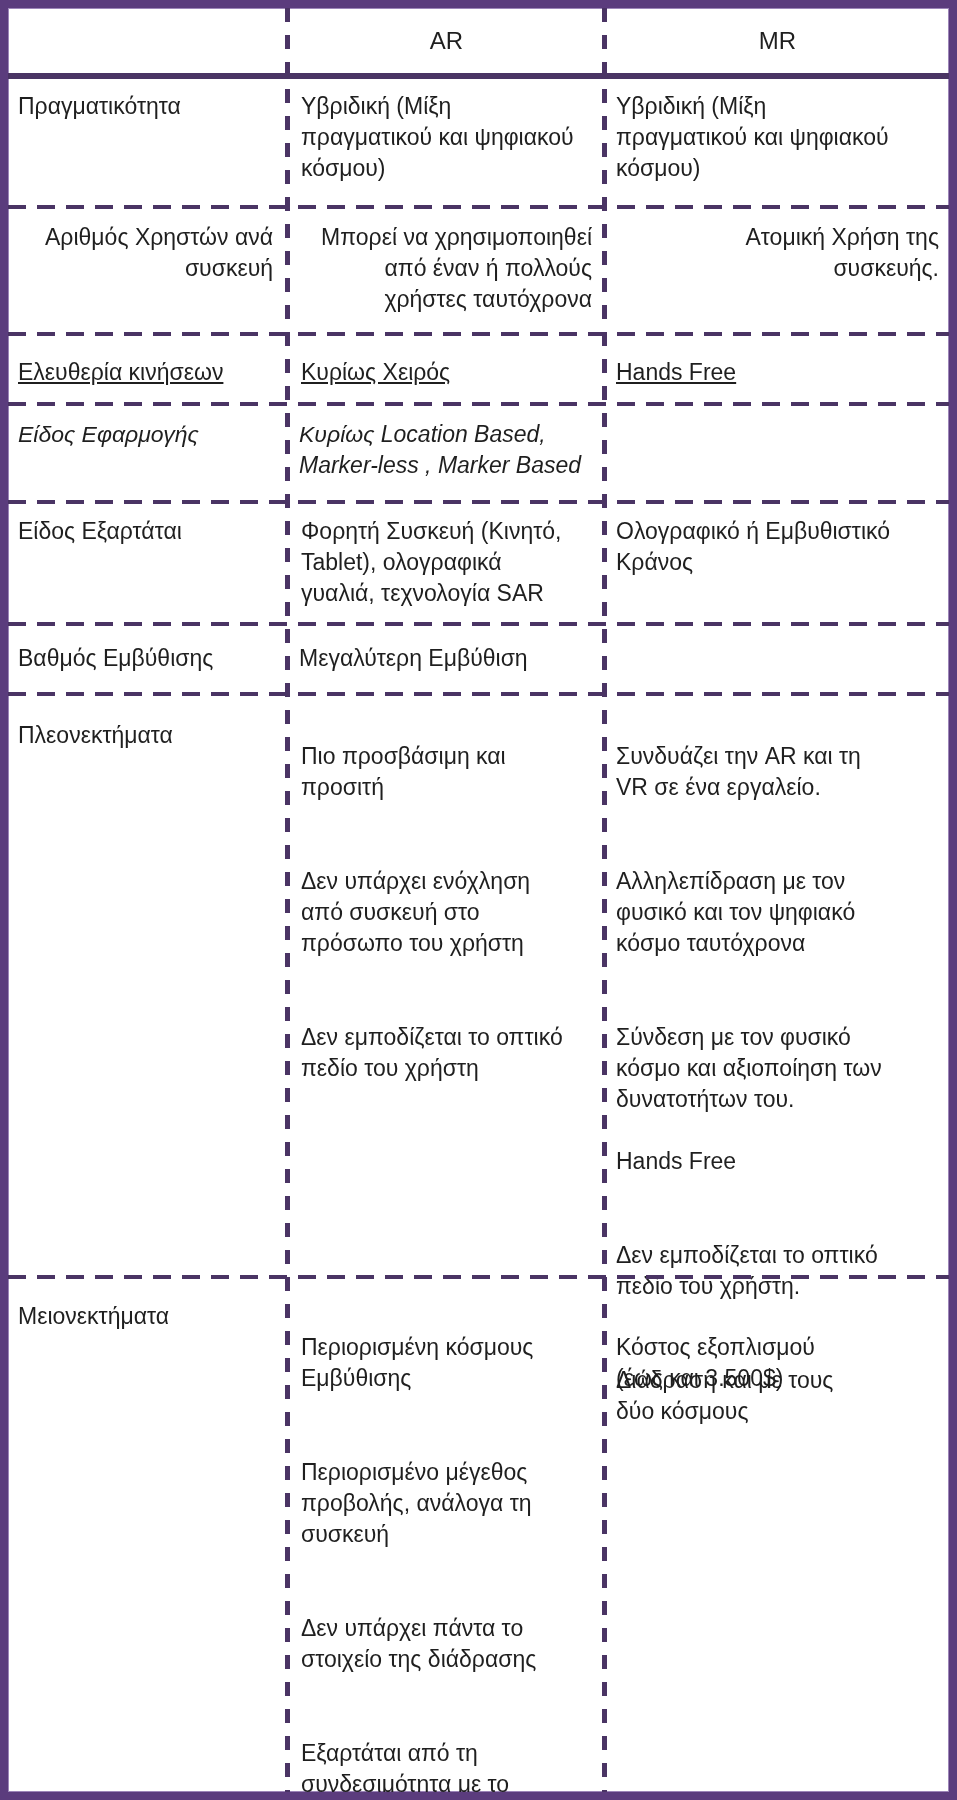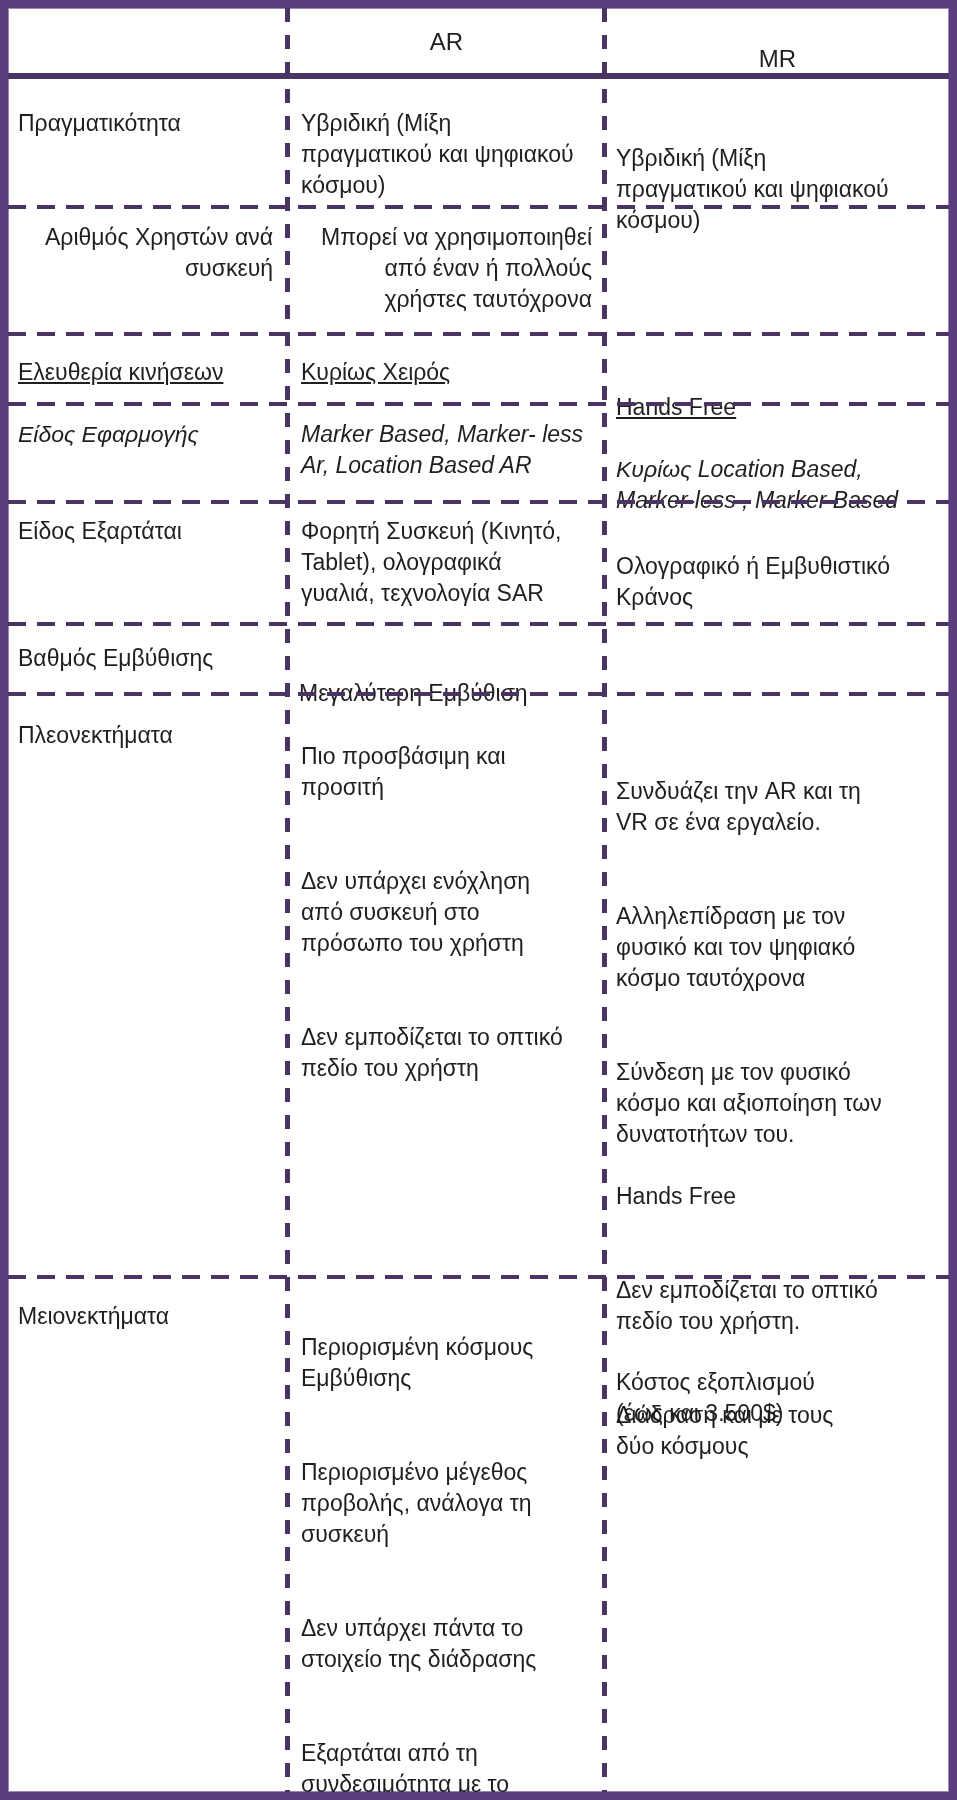--- a/index.html
+++ b/index.html
@@ -41,29 +41,29 @@
     z-index: 1;
   }
   .cell {
     font-size: 23px;
     line-height: 31px;
     white-space: pre-line;
     box-sizing: border-box;
   }
   .cell.label { padding-left: 10px; padding-right: 12px; }
   .cell.ar    { padding-left: 16px; padding-right: 10px; }
-  .cell.mr    { padding-left: 14px; padding-right: 10px; margin-top: 35px; }
+  .cell.mr    { padding-left: 14px; padding-right: 10px; }
   .cell p { margin: 0 0 32px 0; }
   .cell p.mb0 { margin-bottom: 0; }
   .cell p:last-child { margin-bottom: 0; }
 
   .header-row { top: 0; height: 65px; align-items: center; }
   .hdr { text-align: center; font-size: 24px; white-space: normal; }
 
-  .r0 { top: 88px;   height: 126px; padding-top: 12px; }
+  .r0 { top: 71px;   height: 126px; padding-top: 12px; }
   .r1 { top: 201px;  height: 123px; padding-top: 13px; text-align: right; }
   .r2 { top: 332px;  height: 66px;  padding-top: 17px; text-decoration: underline; }
   .r3 { top: 398px;  height: 94px;  padding-top: 13px; font-style: italic; }
   .r4 { top: 496px;  height: 118px; padding-top: 12px; }
   .r5 { top: 618px;  height: 66px;  padding-top: 17px; }
   .r6 { top: 688px;  height: 579px; padding-top: 14px; }
   .r7 { top: 1271px; height: 513px; padding-top: 22px; }
   .label-offset { margin-top: 10px; }
 </style>
 </head>
@@ -98,32 +98,32 @@
 πραγματικού και ψηφιακού
 κόσμου)</p></div>
     </div>
 
     <div class="row r1">
       <div class="cell label">Αριθμός Χρηστών ανά
 συσκευή</div>
       <div class="cell ar"><p>Μπορεί να χρησιμοποιηθεί
 από έναν ή πολλούς
 χρήστες ταυτόχρονα</p></div>
+      <div class="cell mr"><p>Ατομική Χρήση της
+συσκευής.</p></div>
     </div>
 
     <div class="row r2">
       <div class="cell label">Ελευθερία κινήσεων</div>
       <div class="cell ar"><p>Κυρίως Χειρός</p></div>
       <div class="cell mr"><p>Hands Free</p></div>
     </div>
 
     <div class="row r3">
       <div class="cell label">Είδος Εφαρμογής</div>
-      <div class="cell ar"><p>Marker Based, Marker- less
-Ar, Location Based AR</p></div>
       <div class="cell mr"><p>Κυρίως Location Based,
 Marker-less , Marker Based</p></div>
     </div>
 
     <div class="row r4">
       <div class="cell label">Είδος Εξαρτάται</div>
       <div class="cell ar"><p>Φορητή Συσκευή (Κινητό,
 Tablet), ολογραφικά
 γυαλιά, τεχνολογία SAR</p></div>
       <div class="cell mr"><p>Ολογραφικό ή Εμβυθιστικό

